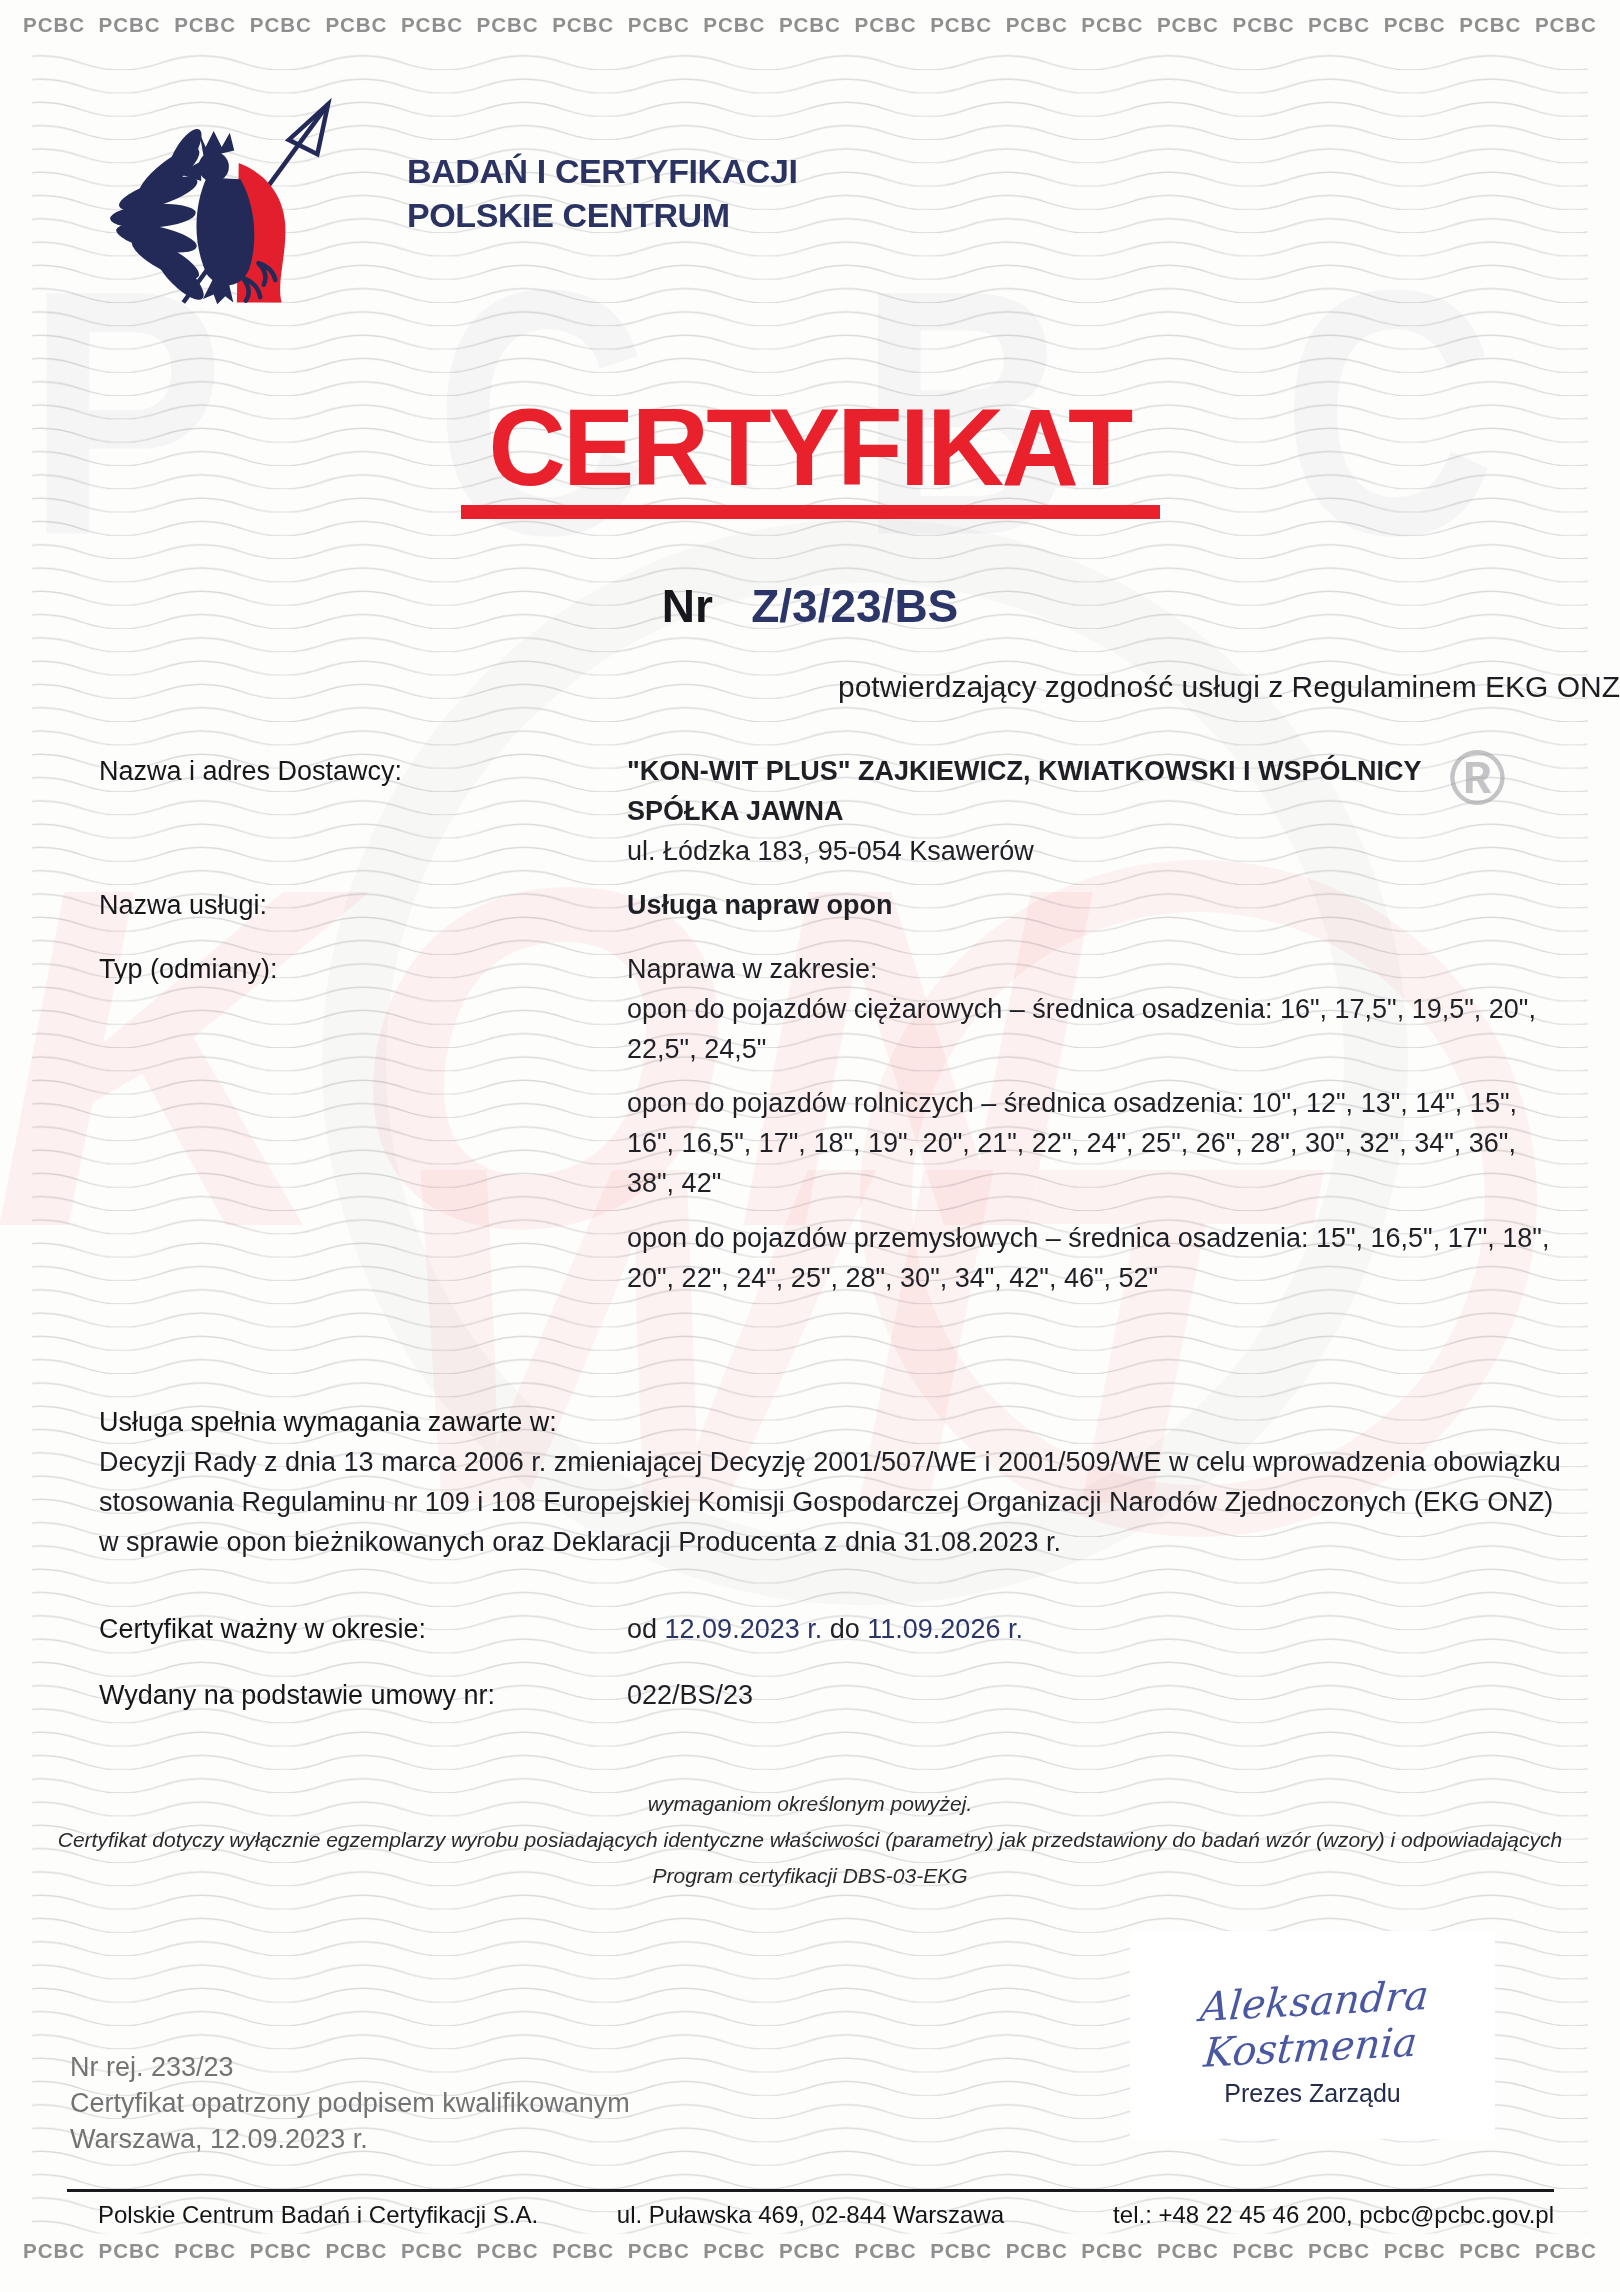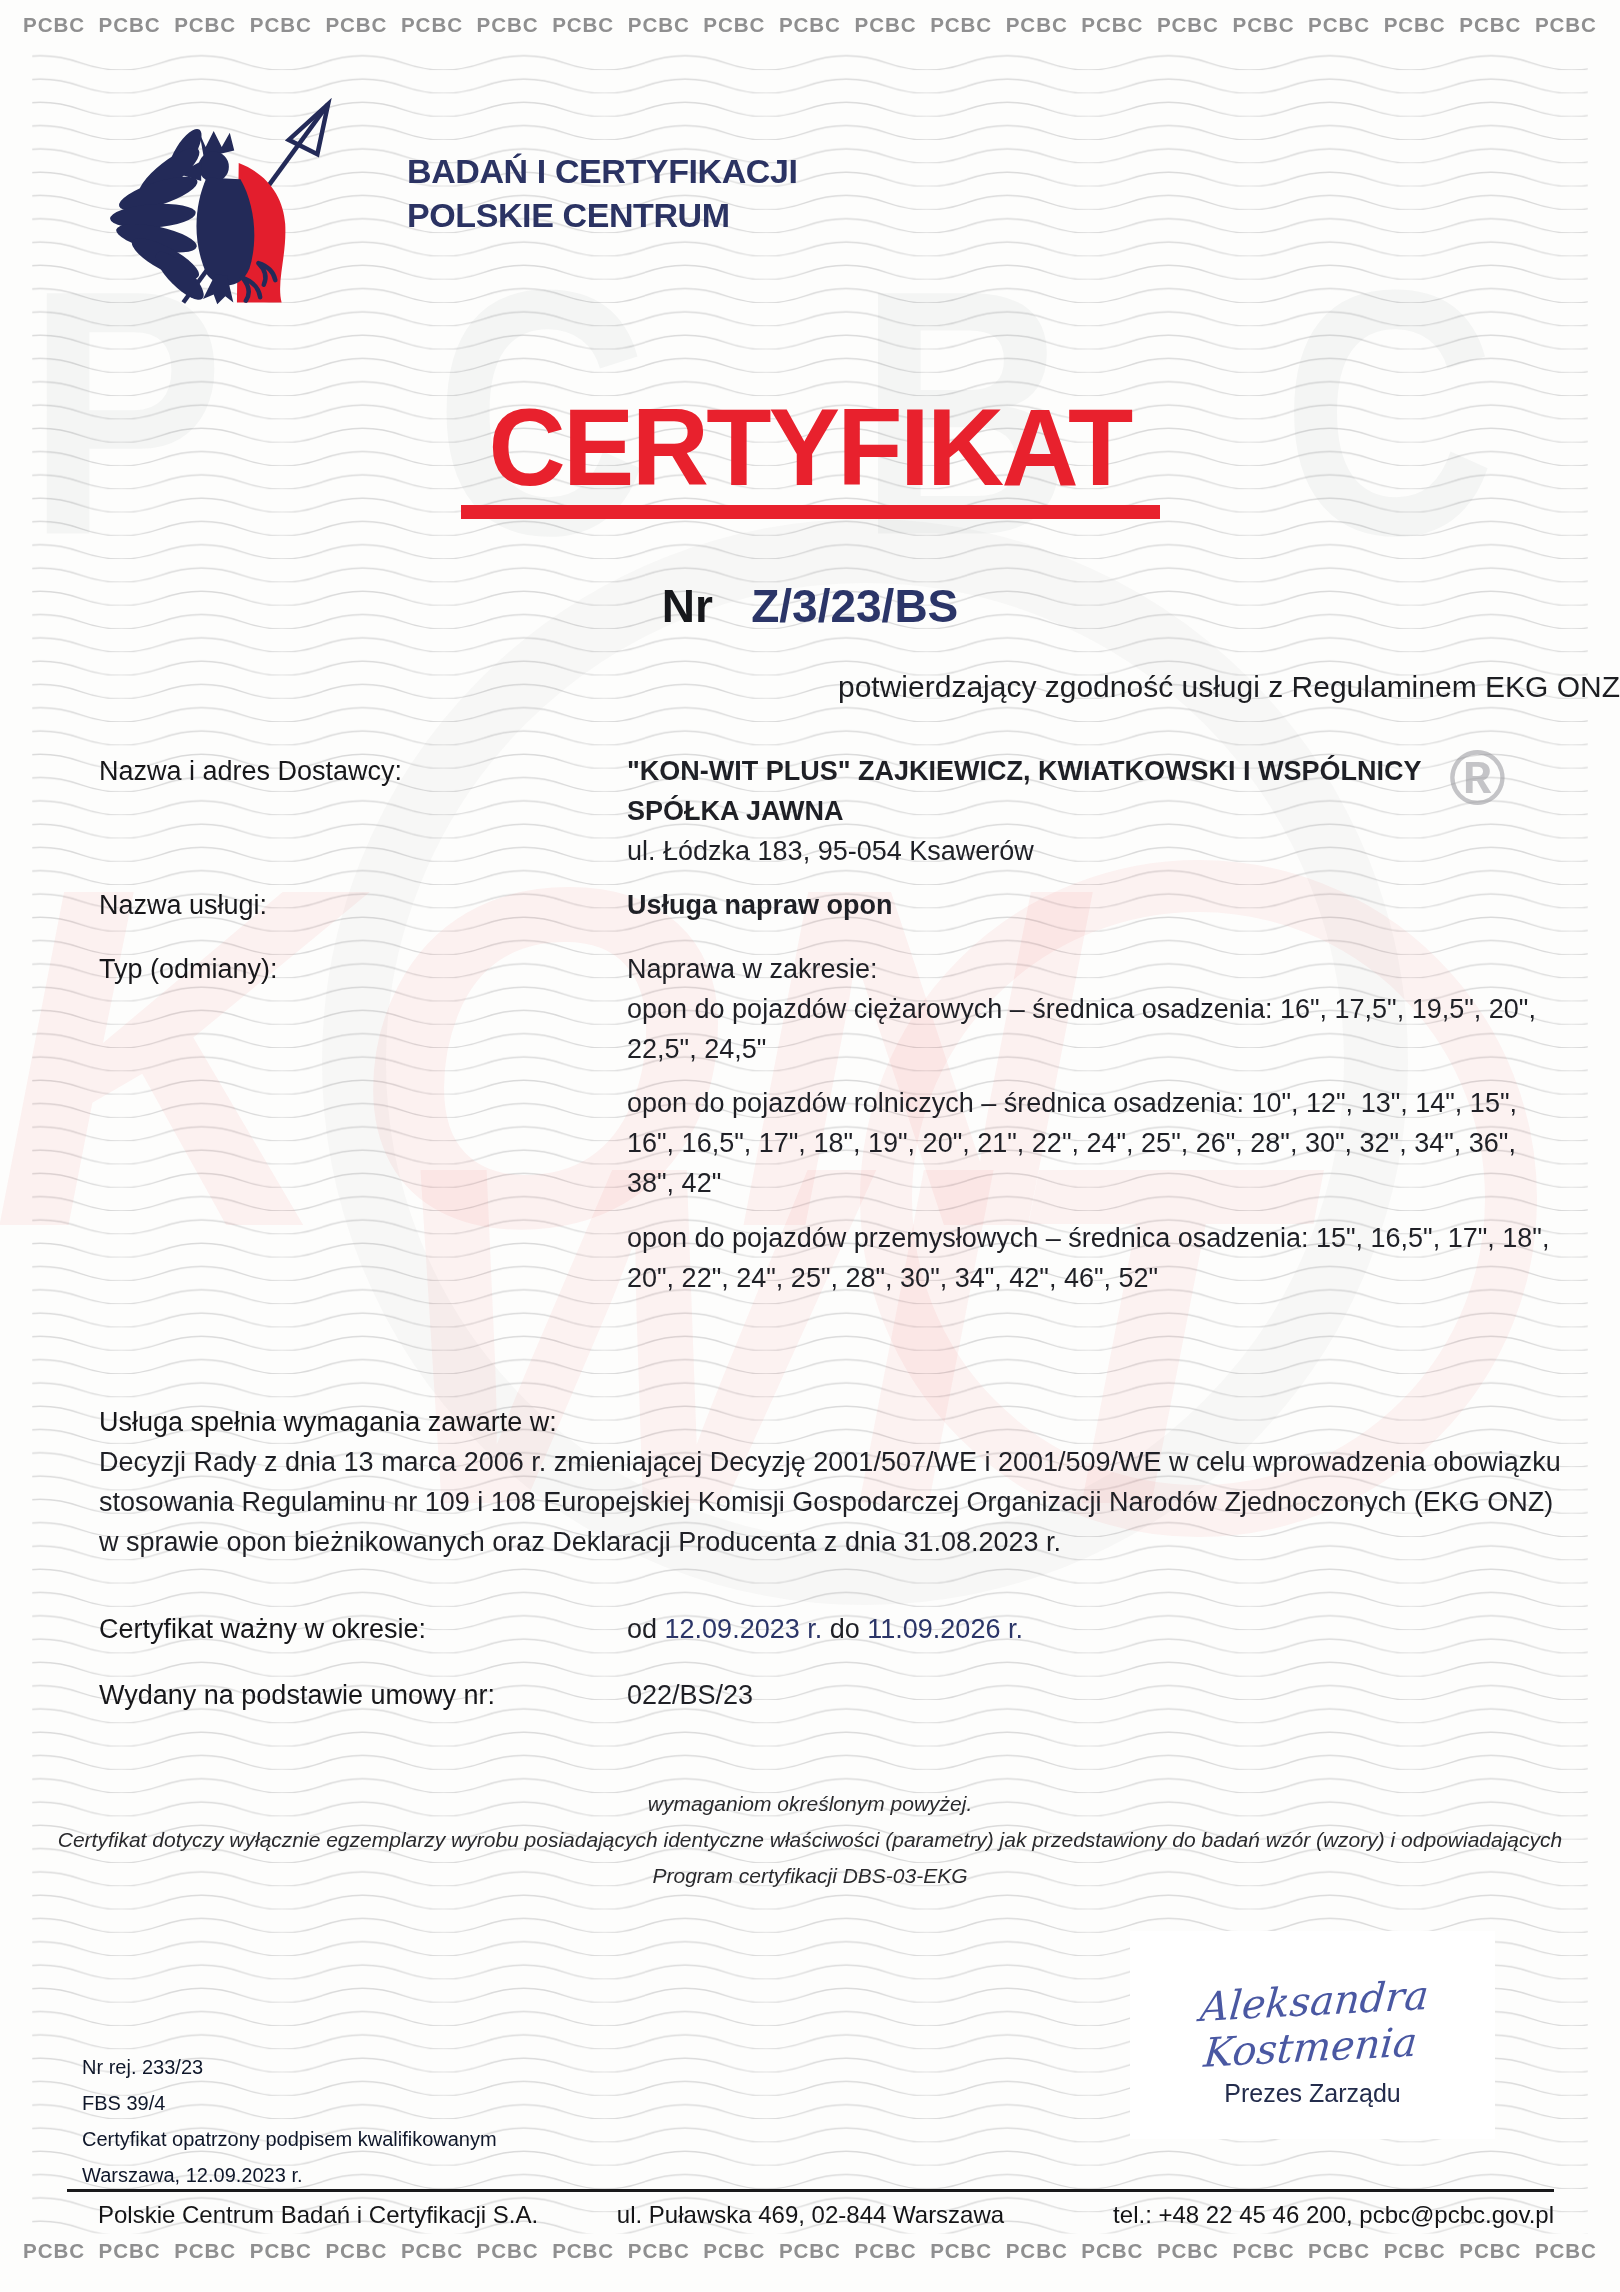--- a/index.html
+++ b/index.html
@@ -98,22 +98,22 @@
   }
   .sig-name{
     margin-top:47px;
     font-family:"DejaVu Serif",serif;font-style:italic;
     font-size:40px;color:#4a58a2;
     transform:rotate(-3deg) skewX(-8deg);
   }
   .sig-title{margin-top:9px;font-size:25px;color:#232c4c;}
   
   .registry{
-    position:absolute;left:82px;top:2049px;z-index:4;
-    font-size:20px;line-height:36px;color:#0f172a;
+    position:absolute;left:70px;top:2049px;z-index:4;
+    font-size:27px;line-height:36px;color:#737373;
   }
   
   .footer-rule{position:absolute;left:67px;top:2189px;width:1487px;height:2.7px;background:#1a1a1c;z-index:4;}
   .footer{position:absolute;left:67px;top:2201px;width:1487px;z-index:4;font-size:24px;color:#141416;}
   .footer .f-company{position:absolute;left:31px;top:0;}
   .footer .f-address{position:absolute;left:0;width:100%;text-align:center;top:0;}
   .footer .f-contact{position:absolute;right:0;top:0;}
 </style>
 </head>
 <body>
@@ -276,21 +276,20 @@
     <div>Program certyfikacji DBS-03-EKG</div>
   </div>
 
   <div class="sig-box">
     <div class="sig-name">Aleksandra Kostmenia</div>
     <div class="sig-title">Prezes Zarządu</div>
   </div>
 
   <div class="registry">
     <div>Nr rej. 233/23</div>
-    <div>FBS 39/4</div>
     <div>Certyfikat opatrzony podpisem kwalifikowanym</div>
     <div>Warszawa, 12.09.2023 r.</div>
   </div>
 
   <div class="footer-rule"></div>
   <div class="footer">
     <span class="f-address">ul. Puławska 469, 02-844 Warszawa</span>
     <span class="f-company">Polskie Centrum Badań i Certyfikacji S.A.</span>
     <span class="f-contact">tel.: +48 22 45 46 200, pcbc@pcbc.gov.pl</span>
   </div>

